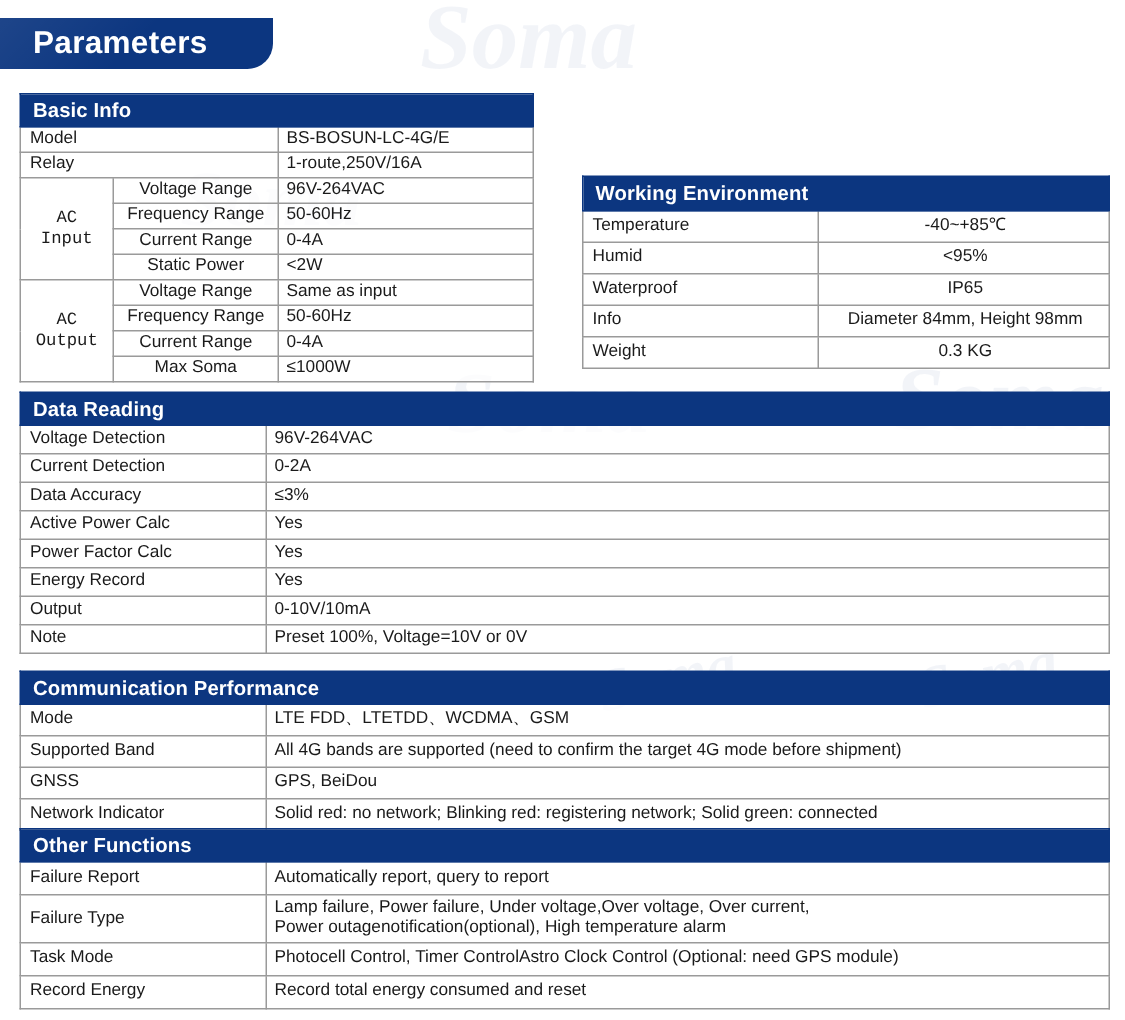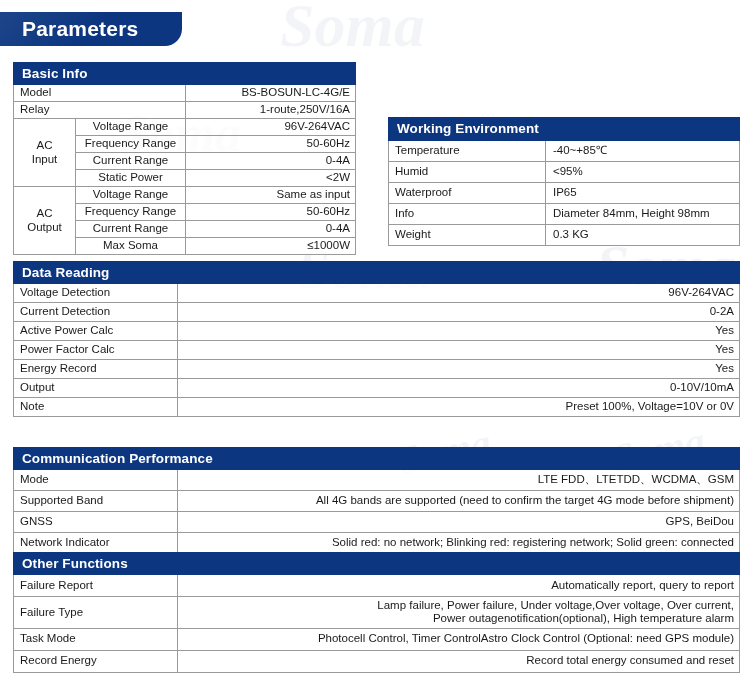--- a/index.html
+++ b/index.html
@@ -93,24 +93,24 @@
   .tbl .sec-head {
     background: #0c3680;
     color: #ffffff;
     font-size: 13.5px;
     font-weight: bold;
     padding: 2px 8px;
     border: 1px solid #0c3680;
     letter-spacing: 0.1px;
   }
   .tbl .lbl   { text-align: left;   padding-left: 6px; }
-  .tbl .ctr   { text-align: right; }
-  .tbl .grp   { text-align: center; }
+  .tbl .ctr   { text-align: left; }
+  .tbl .grp   { text-align: center; font-family: Liberation Mono, monospace; }
   .tbl .sub   { text-align: center; }
-  .tbl .val-l { text-align: left; padding-left: 7px; }
+  .tbl .val-l { text-align: center; padding-left: 7px; }
 
   
   #tbl-basic { left: 13px; top: 62px;  width: 342px; }
   #tbl-basic td { height: 16px; }
   #tbl-basic .sec-head { height: 17px; }
 
   #tbl-env   { left: 388px; top: 117px; width: 351px; }
   #tbl-env td { height: 20px; }
   #tbl-env .sec-head { height: 18px; }
 
@@ -249,20 +249,24 @@
     </tr>
     <tr>
       <td class="lbl">Voltage Detection</td>
       <td class="ctr">96V-264VAC</td>
     </tr>
     <tr>
       <td class="lbl">Current Detection</td>
       <td class="ctr">0-2A</td>
     </tr>
     <tr>
+      <td class="lbl">Data Accuracy</td>
+      <td class="ctr">≤3%</td>
+    </tr>
+    <tr>
       <td class="lbl">Active Power Calc</td>
       <td class="ctr">Yes</td>
     </tr>
     <tr>
       <td class="lbl">Power Factor Calc</td>
       <td class="ctr">Yes</td>
     </tr>
     <tr>
       <td class="lbl">Energy Record</td>
       <td class="ctr">Yes</td>

